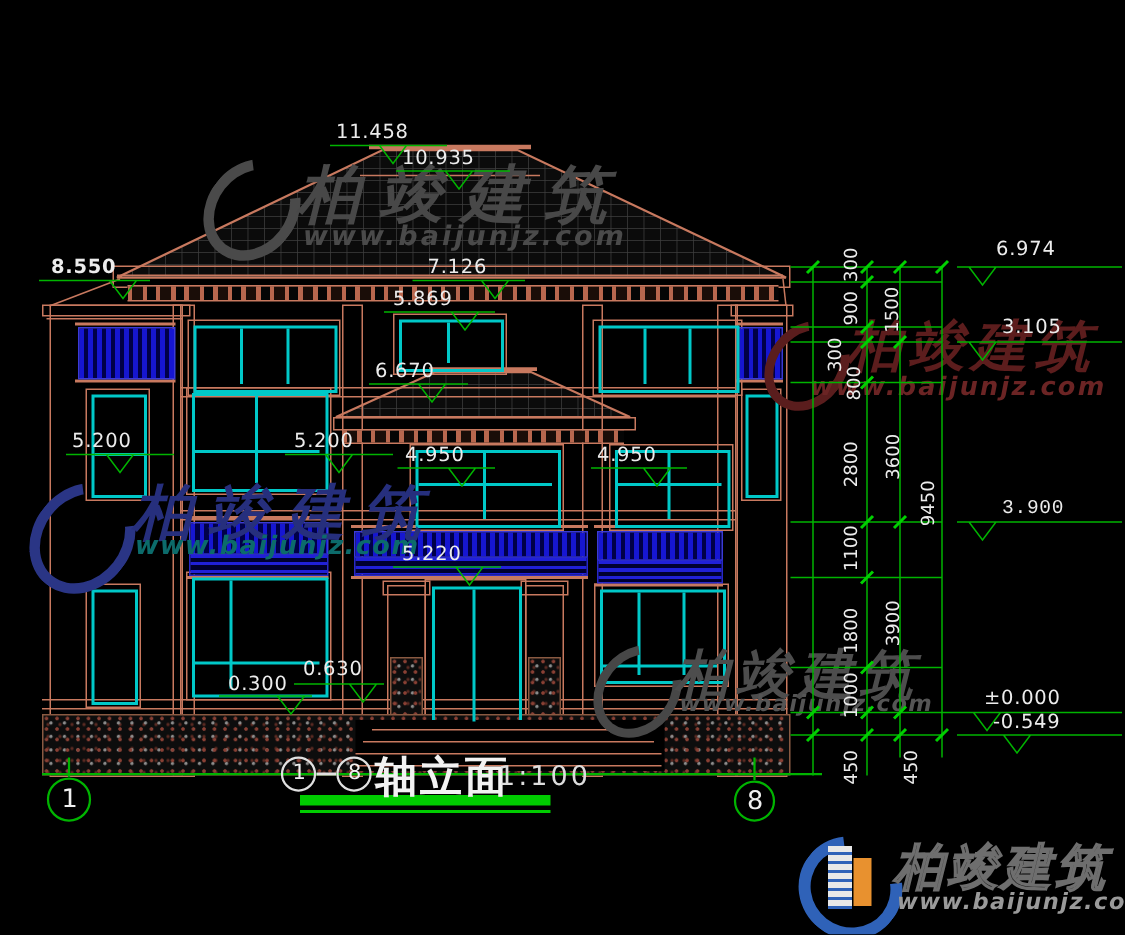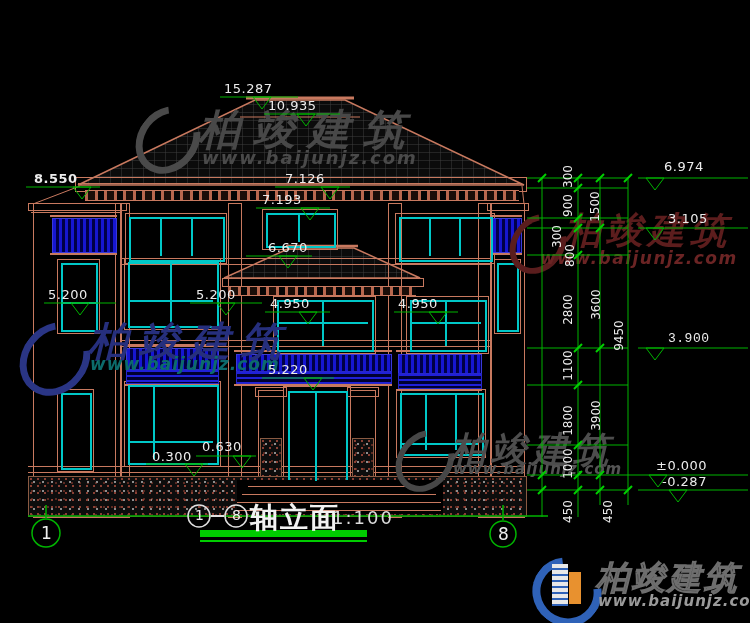--- a/index.html
+++ b/index.html
@@ -249,39 +249,39 @@
       <rect x="200" y="530" width="167" height="7" fill="#00cc00"></rect>
       <line x1="200" y1="541" x2="367" y2="541" stroke="#00cc00" stroke-width="2"></line>
     </g>
     <g stroke="#e0e0e0" fill="none" stroke-width="1.5">
       <circle cx="199" cy="516" r="11"></circle>
       <circle cx="236" cy="516" r="11"></circle>
       <line x1="211" y1="516" x2="224" y2="516" stroke-width="2"></line>
     </g>
   </svg>
 
-  <div class="lbl" style="left:224px;top:81px;">15.287</div>
+  <div class="lbl" style="left:224px;top:81px;">11.458</div>
   <div class="lbl" style="left:268px;top:98px;">10.935</div>
   <div class="lbl" style="left:34px;top:171px;font-weight:bold;">8.550</div>
   <div class="lbl" style="left:285px;top:171px;">7.126</div>
-  <div class="lbl" style="left:262px;top:192px;">7.193</div>
-  <div class="lbl" style="left:268px;top:240px;text-align:center;">6.670</div>
+  <div class="lbl" style="left:262px;top:192px;">5.869</div>
+  <div class="lbl" style="left:250px;top:240px;text-align:center;">6.670</div>
   <div class="lbl" style="left:48px;top:287px;">5.200</div>
   <div class="lbl" style="left:196px;top:287px;">5.200</div>
   <div class="lbl" style="left:270px;top:296px;">4.950</div>
   <div class="lbl" style="left:398px;top:296px;">4.950</div>
   <div class="lbl" style="left:268px;top:362px;">5.220</div>
   <div class="lbl" style="left:202px;top:439px;">0.630</div>
   <div class="lbl" style="left:152px;top:449px;">0.300</div>
 
   <div class="lbl" style="left:664px;top:159px;">6.974</div>
   <div class="lbl" style="left:668px;top:211px;">3.105</div>
   <div class="lbl" style="left:668px;top:331px;font-family:Liberation Mono, monospace;">3.900</div>
   <div class="lbl" style="left:656px;top:458px;">±0.000</div>
-  <div class="lbl" style="left:662px;top:474px;">-0.287</div>
+  <div class="lbl" style="left:662px;top:474px;">-0.549</div>
 
   <div class="vdim" style="left:537px;top:170px;">300</div>
   <div class="vdim" style="left:537px;top:199px;">900</div>
   <div class="vdim" style="left:526px;top:230px;">300</div>
   <div class="vdim" style="left:539px;top:249px;">800</div>
   <div class="vdim" style="left:537px;top:303px;">2800</div>
   <div class="vdim" style="left:537px;top:359px;">1100</div>
   <div class="vdim" style="left:537px;top:414px;">1800</div>
   <div class="vdim" style="left:537px;top:457px;">1000</div>
   <div class="vdim" style="left:537px;top:505px;">450</div>

